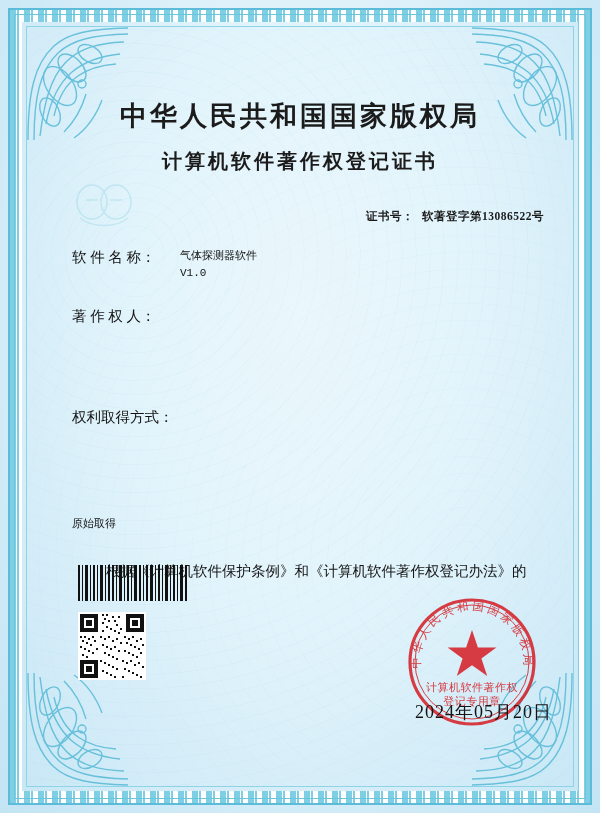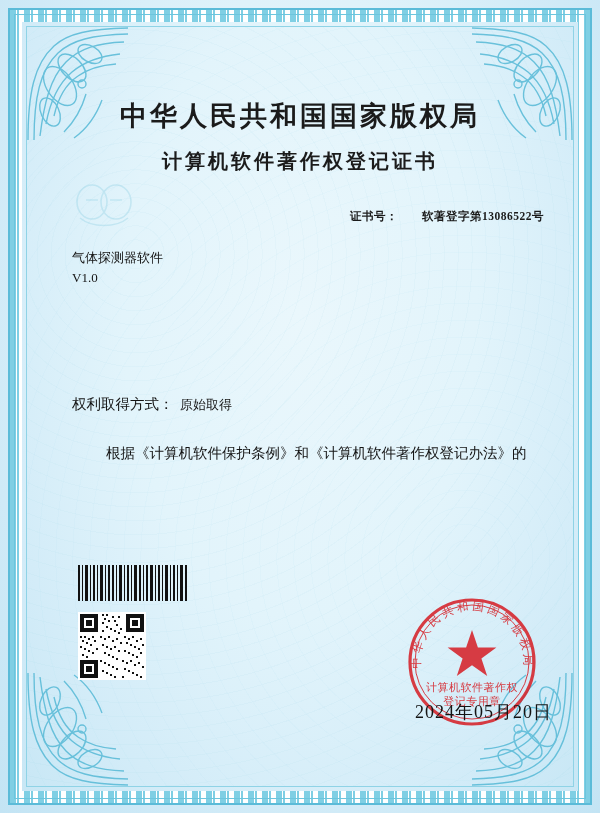--- a/index.html
+++ b/index.html
@@ -110,51 +110,51 @@
 
   .cert-no {
     margin-top: 34px;
     text-align: right;
     padding-right: 16px;
     font-size: 11.5px;
     color: #1b1b1b;
     font-weight: bold;
     letter-spacing: .5px;
   }
-  .cert-no .cert-no-label { margin-right: 24px; }
+  .cert-no .cert-no-label { margin-right: 8px; }
 
   .fields {
     margin-top: 24px;
     padding-left: 32px;
   }
   .field-row {
     display: flex;
     align-items: flex-start;
     margin-bottom: 26px;
   }
   .field-label {
     width: 108px;
     flex: 0 0 108px;
     font-size: 14.5px;
     color: #141414;
     font-family: "Liberation Serif", serif;
     letter-spacing: 0px;
   }
   .field-value {
-    font-size: 13px;
+    font-size: 11px;
     color: #141414;
     line-height: 1.5;
     white-space: pre-line;
-    font-family: Liberation Serif, serif;
+    font-family: Liberation Mono, monospace;
   }
 
   .spacer-big { height: 56px; }
 
   .fields-2 { margin-top: 0; padding-left: 32px; }
-  .fields-2 .field-row { margin-bottom: 24px; }
+  .fields-2 .field-row { margin-bottom: 24px; flex-direction: column; }
 
   .statement {
     margin-top: 22px;
     padding-left: 36px;
     padding-right: 30px;
     font-size: 14.5px;
     color: #141414;
     line-height: 2.0;
     text-align: justify;
   }
@@ -285,24 +285,26 @@
       <div class="title-line1">中华人民共和国国家版权局</div>
       <div class="title-line2">计算机软件著作权登记证书</div>
     </div>
 
     <div class="cert-no">
       <span class="cert-no-label">证书号：</span><span class="cert-no-value">软著登字第13086522号</span>
     </div>
 
     <div class="fields">
       <div class="field-row">
+        <div class="field-label">软 件 名 称：</div>
         <div class="field-value">气体探测器软件
 V1.0</div>
       </div>
       <div class="field-row">
+        <div class="field-label">著 作 权 人：</div>
       </div>
     </div>
 
     <div class="spacer-big"></div>
 
     <div class="fields-2">
       <div class="field-row">
         <div class="field-label">权利取得方式：</div>
         <div class="field-value">原始取得</div>
       </div>

